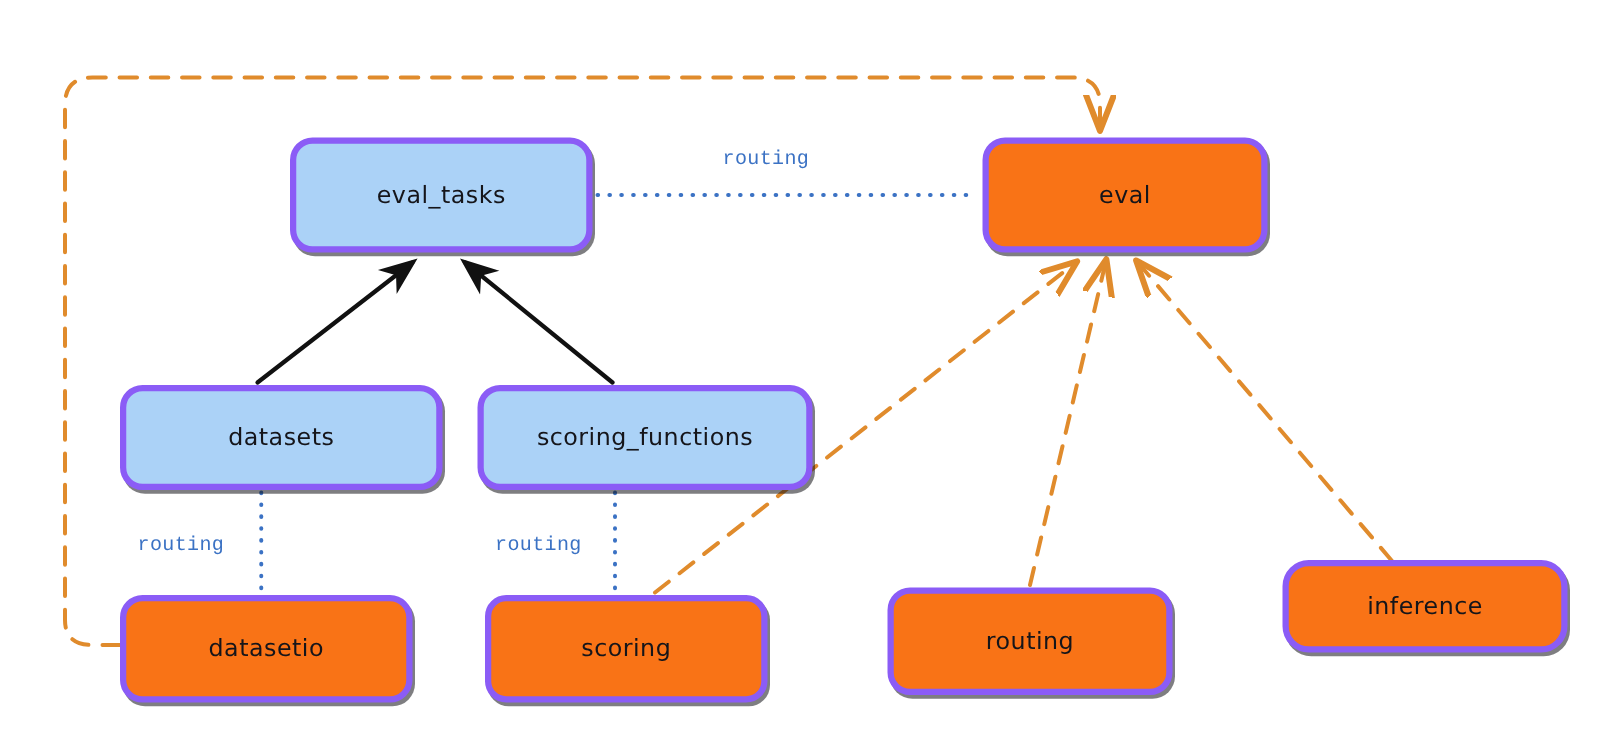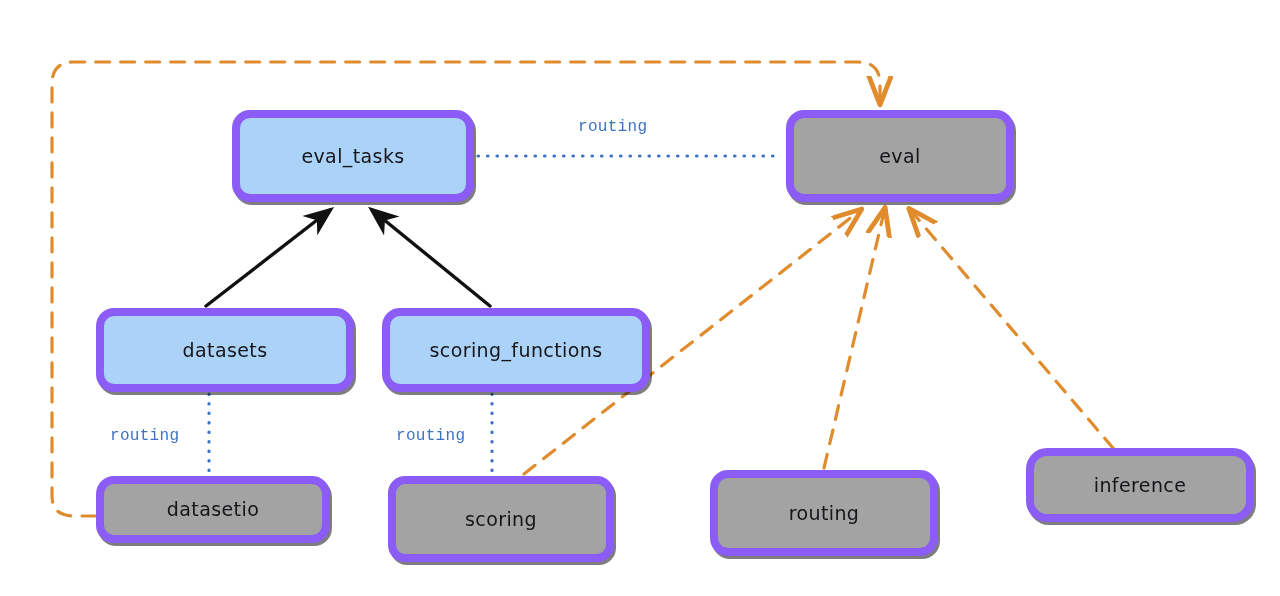--- a/index.html
+++ b/index.html
@@ -22,37 +22,37 @@
     position: absolute;
     left: 0;
     top: 0;
     width: 1280px;
     height: 596px;
     pointer-events: none;
   }
   .node {
     position: absolute;
     box-sizing: border-box;
-    border: 8px solid #8b5cf6;
+    border: 5px solid #8b5cf6;
     border-radius: 18px;
     display: flex;
     align-items: center;
     justify-content: center;
     text-align: center;
     color: #15151a;
     font-family: "DejaVu Sans", sans-serif;
     font-size: 19px;
     letter-spacing: 0.4px;
     box-shadow: 2px 3px 0 rgba(20,20,25,0.55);
   }
   .node.api {
     background: #abd2f7;
   }
   .node.provider {
-    background: #a3a3a3;
+    background: #f97316;
   }
   .node .label {
     display: block;
     line-height: 1.1;
     padding: 0 6px;
   }
   .edge-label {
     position: absolute;
     color: #3b72c4;
     font-family: Liberation Mono, monospace;
@@ -96,21 +96,21 @@
       </div>
       <div class="node provider" style="left: 786px; top: 110px; width: 228px; height: 92px;">
         <span class="label">eval</span>
       </div>
       <div class="node api" style="left: 96px; top: 308px; width: 258px; height: 84px;">
         <span class="label">datasets</span>
       </div>
       <div class="node api" style="left: 382px; top: 308px; width: 268px; height: 84px;">
         <span class="label">scoring_functions</span>
       </div>
-      <div class="node provider" style="left: 96px; top: 476px; width: 234px; height: 67px;">
+      <div class="node provider" style="left: 96px; top: 476px; width: 234px; height: 86px;">
         <span class="label">datasetio</span>
       </div>
       <div class="node provider" style="left: 388px; top: 476px; width: 226px; height: 86px; border-radius: 17px;">
         <span class="label">scoring</span>
       </div>
       <div class="node provider" style="left: 710px; top: 470px; width: 228px; height: 86px;">
         <span class="label">routing</span>
       </div>
       <div class="node provider" style="left: 1026px; top: 448px; width: 228px; height: 74px; border-radius: 21px;">
         <span class="label">inference</span>

